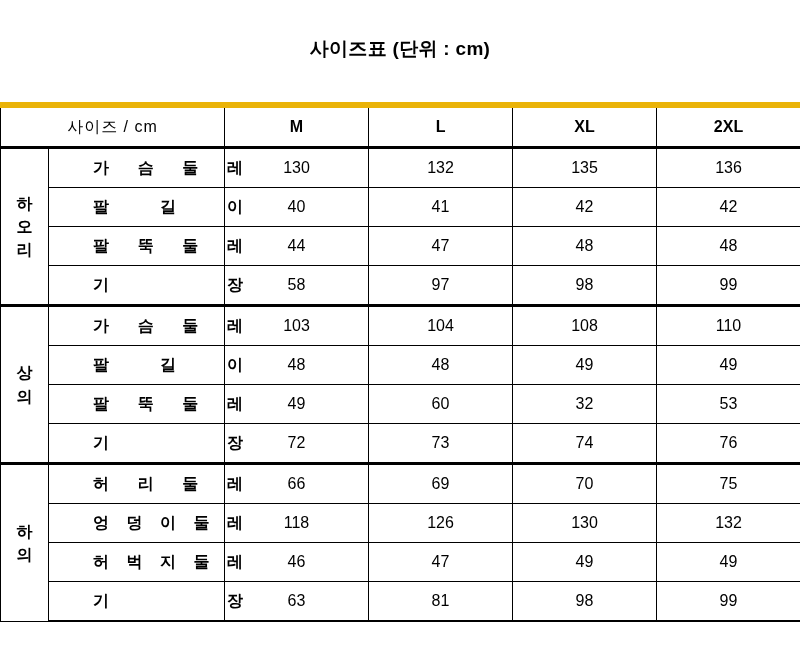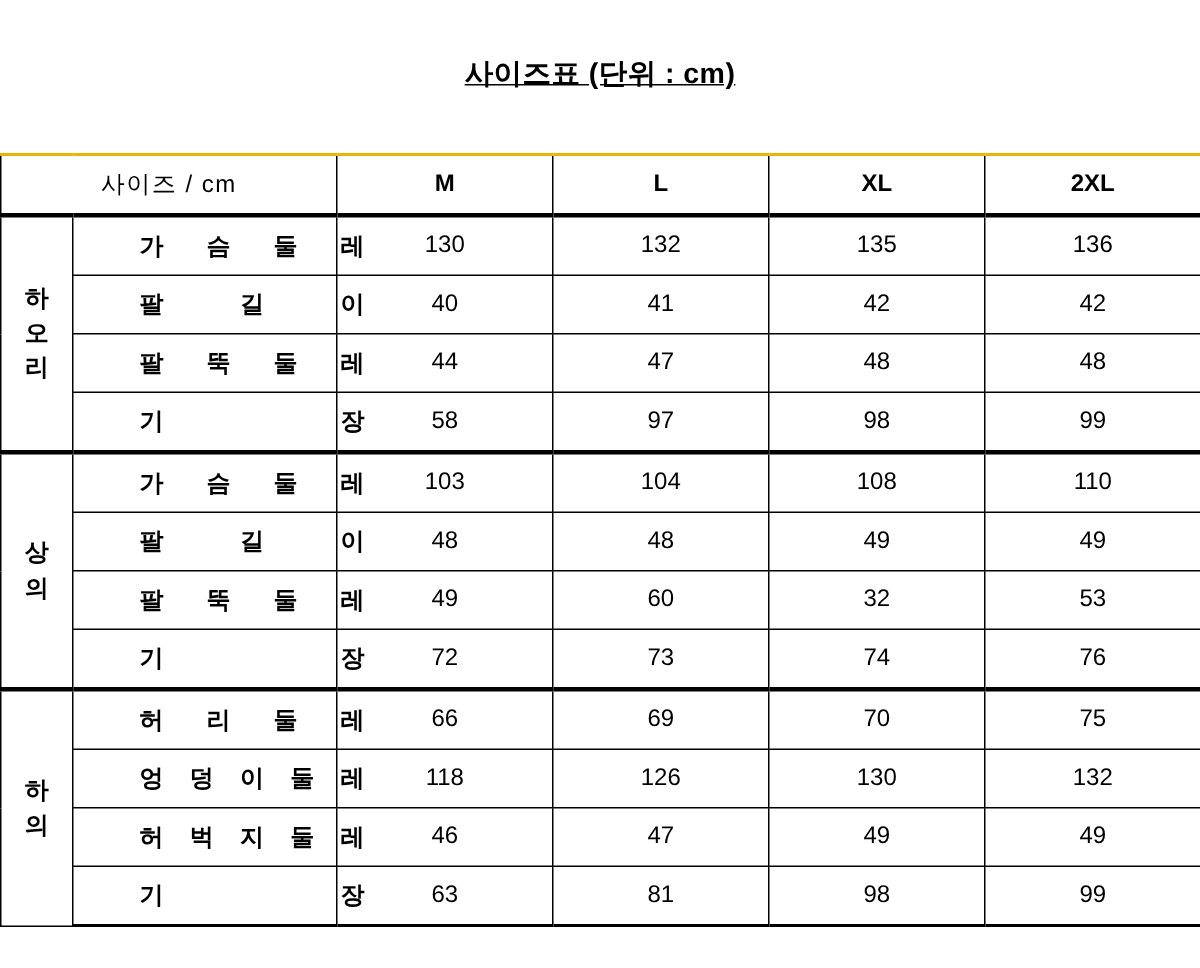--- a/index.html
+++ b/index.html
@@ -11,21 +11,20 @@
     height: 645px;
     background: #ffffff;
     font-family: "Liberation Sans", sans-serif;
     color: #000000;
     overflow: hidden;
   }
   .page {
     position: relative;
     width: 800px;
     height: 645px;
-    text-decoration: underline;
   }
   .title {
     text-align: center;
     font-size: 19px;
     font-weight: bold;
     letter-spacing: 0.3px;
     padding-top: 36px;
     margin: 0;
   }
   table.size-table {
@@ -79,21 +78,21 @@
     font-size: 16px;
   }
   
   tr.group-start > td {
     border-top: 3px solid #000000;
   }
   tr.last-row > td {
     border-bottom: 2px solid #000000;
   }
   tr.header-row > td {
-    border-top: 2px solid #eab308;
+    border-top: 6px solid #eab308;
   }
   .lbl-spread {
     display: inline-block;
     width: 150px;
     text-align: justify;
     text-align-last: justify;
     letter-spacing: 0;
     margin-left: 44px;
   }
 </style>

